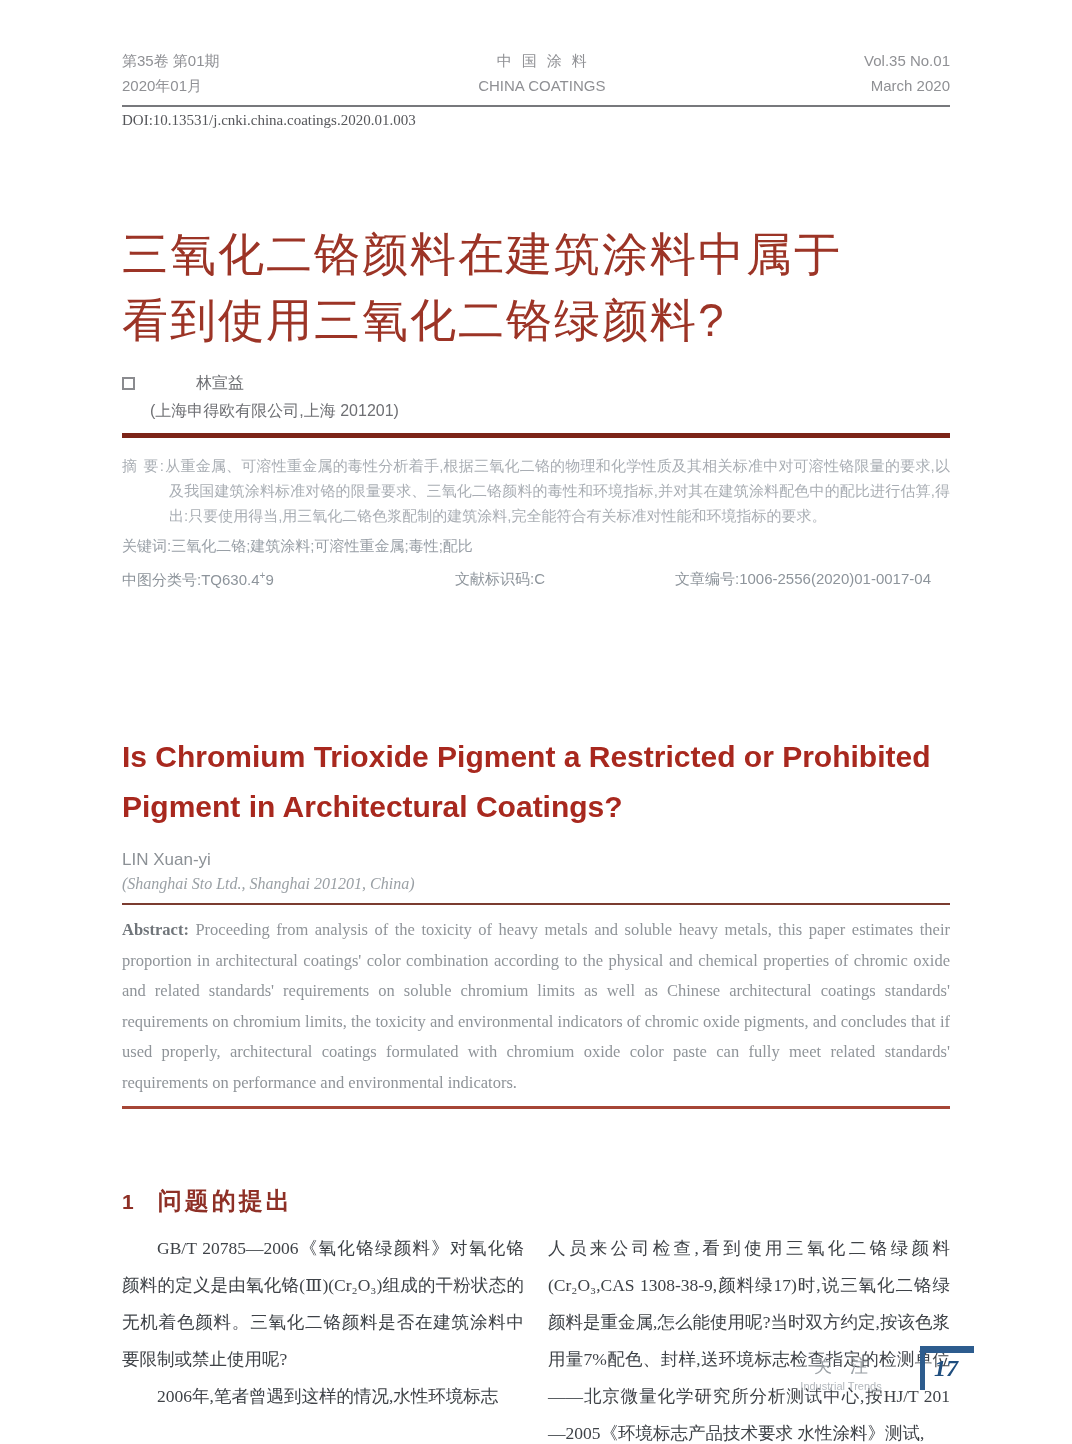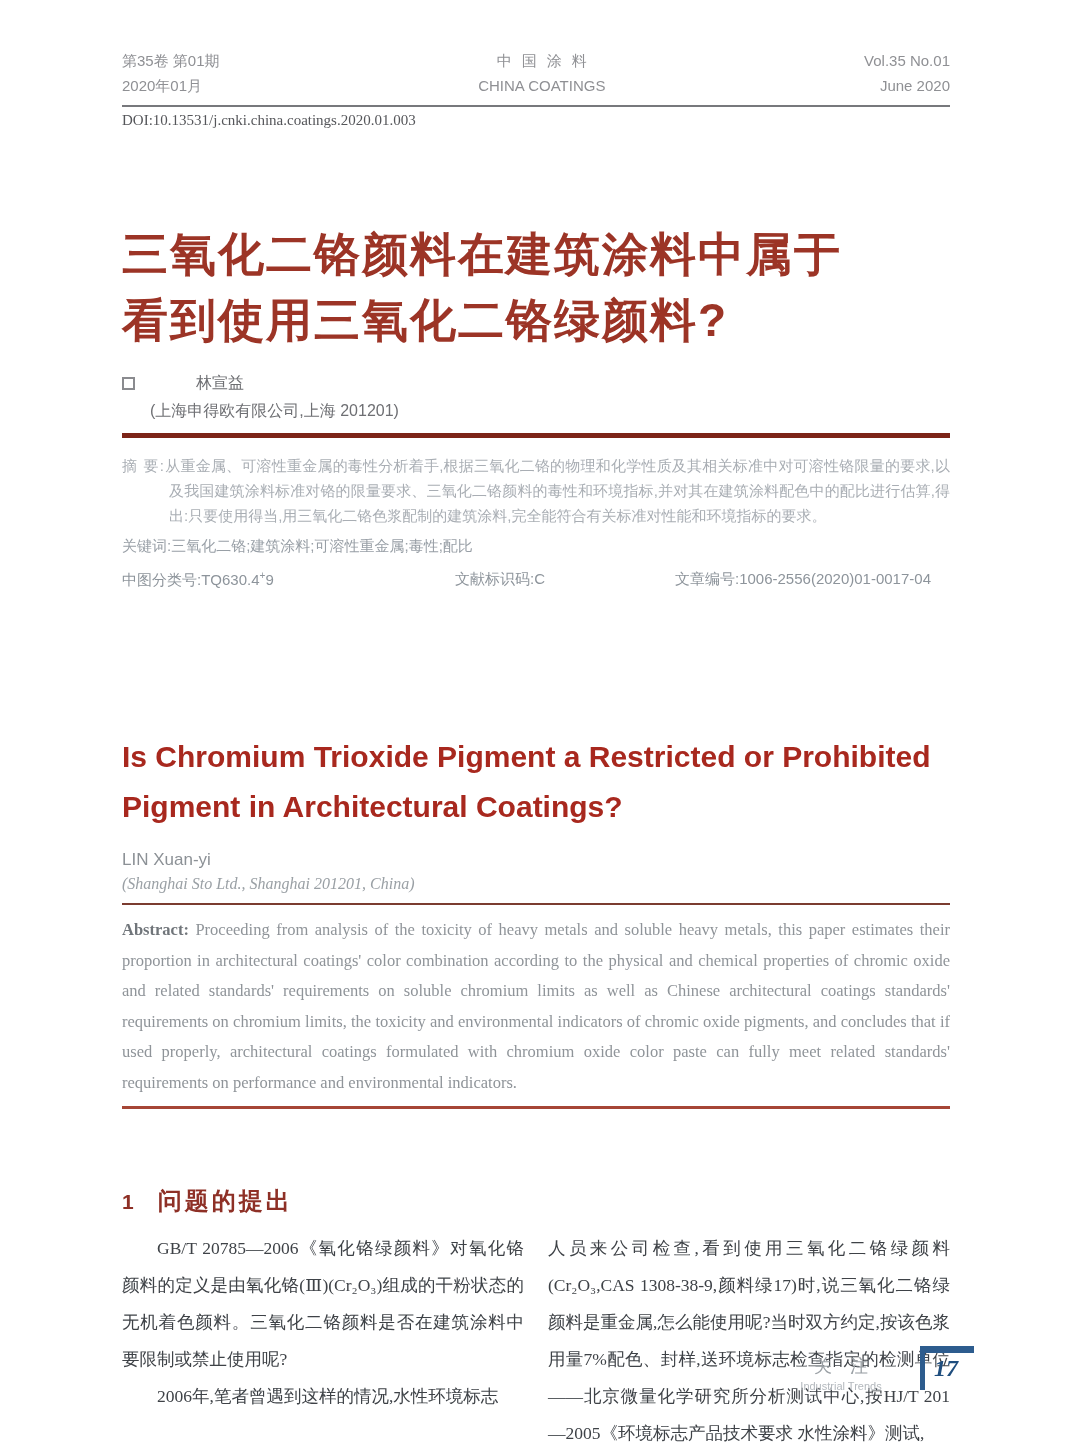--- a/index.html
+++ b/index.html
@@ -20,21 +20,21 @@
   .jheader .col-center { text-align:center; }
   .jheader .col-right  { text-align:right; }
   .cn-journal { letter-spacing:10px; padding-left:10px; }
   .doi-line {
     margin-top:5px; font-family:"Liberation Serif","DejaVu Serif",serif;
     font-size:15px; color:#55565a;
   }
 
   
   .cn-title {
-    margin-top:92px; font-size:46px; font-weight:700; color:#9c3426;
+    margin-top:92px; font-size:46px; font-weight:400; color:#9c3426;
     line-height:66px; letter-spacing:2px;
   }
   .author-row { margin-top:20px; display:flex; align-items:center; color:#6e6f73; font-size:16px;gap:48px; }
   .sq {
     display:inline-block; width:13px; height:13px; border:2px solid #8a8b8f;
     margin-right:13px; background:#fff;
   }
   .cn-affil { margin-top:7px; padding-left:28px; color:#6e6f73; font-size:16px; }
   .rule-thick { margin-top:11px; height:5px; background:#7c2418; }
 
@@ -102,21 +102,21 @@
       <div class="col-left">
         <div>第35卷 第01期</div>
         <div>2020年01月</div>
       </div>
       <div class="col-center">
         <div class="cn-journal">中国涂料</div>
         <div>CHINA COATINGS</div>
       </div>
       <div class="col-right">
         <div>Vol.35 No.01</div>
-        <div>June 2020</div>
+        <div>March 2020</div>
       </div>
     </div>
     <div class="doi-line">DOI:10.13531/j.cnki.china.coatings.2020.01.003</div>
 
     <div class="cn-title">
       <div>三氧化二铬颜料在建筑涂料中属于</div>
       <div>看到使用三氧化二铬绿颜料?</div>
     </div>
 
     <div class="author-row">

